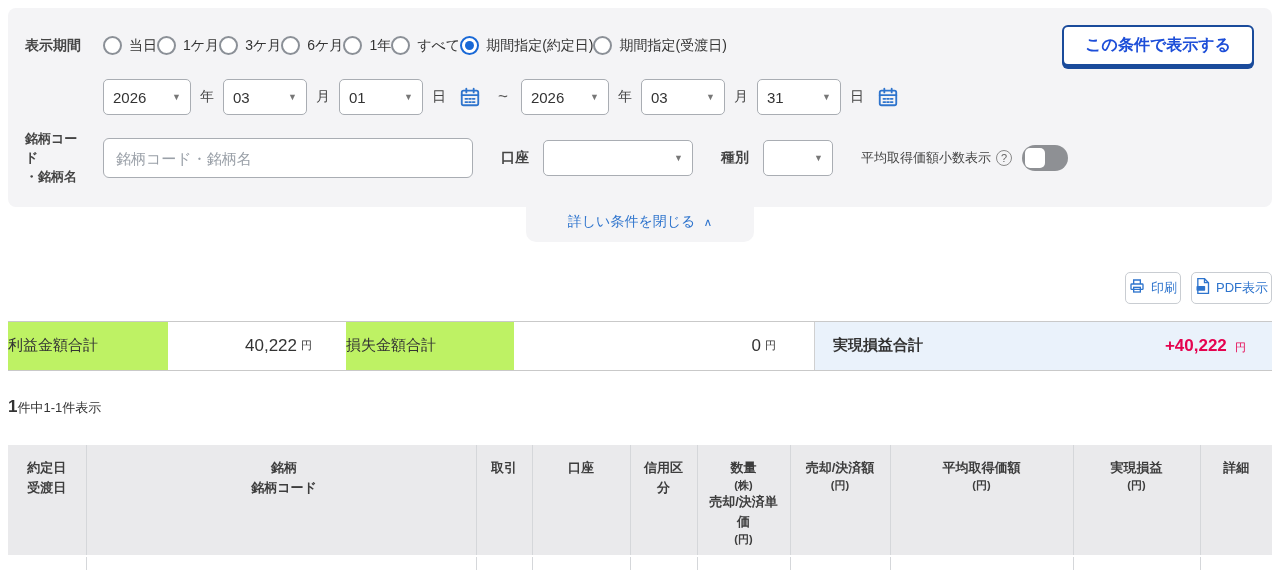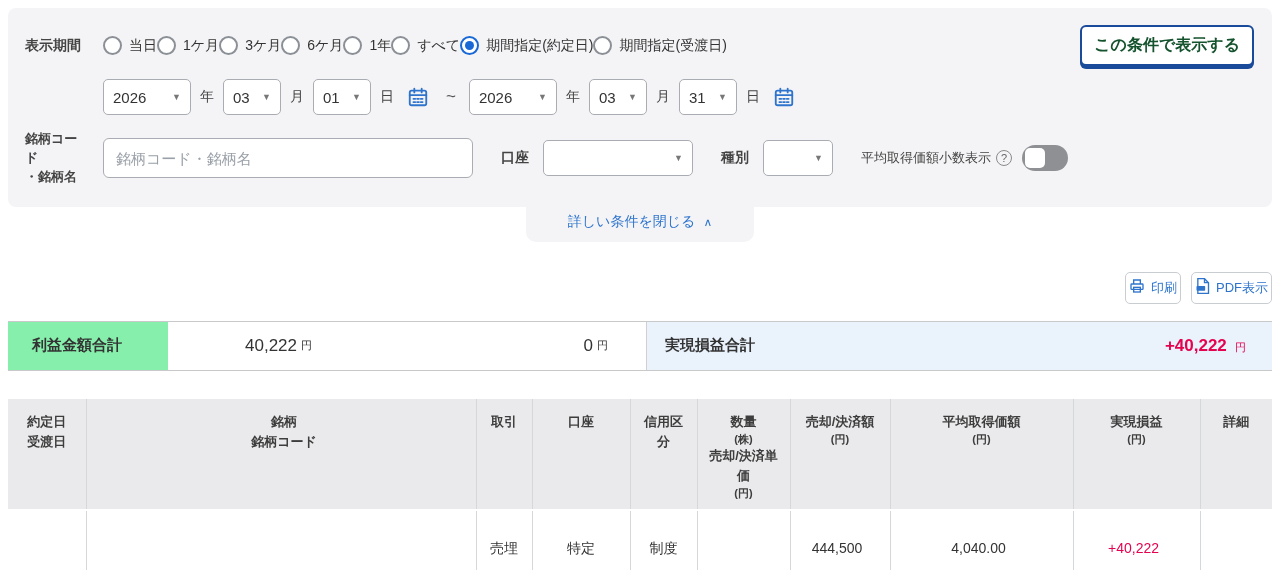--- a/index.html
+++ b/index.html
@@ -9,27 +9,27 @@
 
   
   .filter-panel { background:#f4f4f6; border-radius:8px; padding:17px 18px 20px 17px; }
   .f-row { display:flex; align-items:center; }
   .f-label { flex:0 0 60px; margin-right:18px; font-size:14px; font-weight:bold; color:#444; }
   .radio-group { display:flex; align-items:center; }
   .radio { display:flex; align-items:center; gap:7px; font-size:14px; color:#333; cursor:pointer; }
   .rc { width:19px; height:19px; border:2px solid #8b9097; border-radius:50%; background:#fff; position:relative; flex:0 0 19px; }
   .rc.sel { border-color:#1868d6; }
   .rc.sel::after { content:""; position:absolute; left:3px; top:3px; width:9px; height:9px; border-radius:50%; background:#1868d6; }
-  .submit-btn { margin-left:auto; background:#fff; border:2px solid #1a4b9b; color:#14532d;
-    font-weight:bold; font-size:16px; padding:8px 12px; border-radius:6px;
+  .submit-btn { margin-left:auto; background:#fff; border:2px solid #1a4b9b; color:#1d4ed8;
+    font-weight:bold; font-size:16px; padding:8px 21px; border-radius:6px;
     box-shadow:0 3px 0 #1a4b9b; cursor:pointer; font-family:inherit; }
   .f-row2 { margin-top:13px; padding-left:78px; gap:7px; font-size:14px; color:#444; }
   .select { background:#fff; border:1px solid #a9adb3; border-radius:5px; height:36px;
     display:flex; align-items:center; justify-content:space-between; padding:0 9px; font-size:15px; color:#333; cursor:pointer; }
-  .w-year { width:88px; } .w-md { width:58px; }
+  .w-year { width:88px; } .w-md { width:84px; }
   .arr { color:#777; font-size:9px; margin-left:6px; }
   .unit { font-size:14px; color:#444; margin:0 2px; }
   .tilde { font-size:17px; color:#555; margin:0 6px; }
   .cal { display:inline-flex; margin:0 4px; }
   .f-row3 { margin-top:15px; }
   .f-label2 { flex:0 0 62px; margin-right:16px; font-size:13px; font-weight:bold; color:#444; line-height:1.45; }
   .stock-input { width:370px; height:40px; border:1px solid #a9adb3; border-radius:6px;
     padding:0 12px; font-size:15px; color:#333; background:#fff; font-family:inherit; }
   .stock-input::placeholder { color:#9aa0a8; }
   .inline-label { font-size:14px; font-weight:bold; color:#444; margin:0 14px 0 28px; }
@@ -45,21 +45,21 @@
   .collapse-chev { font-size:12px; transform:scaleY(.9); }
 
   
   .toolbar { display:flex; justify-content:flex-end; gap:10px; margin-top:30px; }
   .tool-btn { display:flex; align-items:center; gap:6px; border:1px solid #c9cdd2; border-radius:5px;
     background:#fff; color:#2e74cd; font-size:13px; padding:0 3px; height:32px; cursor:pointer; font-family:inherit; }
   .tool-btn svg { flex:0 0 auto; }
 
   
   .summary { display:flex; margin-top:17px; border-top:1px solid #c9c9c9; border-bottom:1px solid #c9c9c9; height:50px; font-size:15px; }
-  .s-label { background:#86efac; display:flex; align-items:center; padding-left:24px; font-weight:bold; }
+  .s-label { background:#bef264; display:flex; align-items:center; padding-left:0; font-weight:normal; }
   .s-val { background:#fff; display:flex; align-items:center; justify-content:flex-end; }
   .l1 { width:160px; } .v1 { width:178px; padding-right:34px; }
   .l2 { width:168px; } .v2 { width:300px; padding-right:38px; }
   .s-total { flex:1; background:#eaf2fb; border-left:1px solid #d0d0d0; display:flex; align-items:center; justify-content:space-between; padding:0 26px 0 18px; }
   .num { font-size:17px; } .yen { font-size:11px; margin-left:4px; }
   .red { color:#e5034f; } .bold { font-weight:bold; }
 
   
   .count { margin-top:26px; font-size:13px; color:#333; }
   .count .big { font-size:17px; font-weight:bold; }
@@ -235,33 +235,37 @@
       <span>PDF表示</span>
     </button>
   </div>
 
   <div class="summary">
     <div class="s-label l1">利益金額合計</div>
     <div class="s-val v1">
       <span class="num">40,222</span>
       <span class="yen">円</span>
     </div>
+    <div class="s-label l2">損失金額合計</div>
     <div class="s-val v2">
       <span class="num">0</span>
       <span class="yen">円</span>
     </div>
     <div class="s-total">
       <span class="bold">実現損益合計</span>
       <span>
         <span class="num red bold">+40,222</span>
         <span class="yen red">円</span>
       </span>
     </div>
   </div>
 
+  <div class="count">
+    <span class="big">1</span><span>件中1-1件表示</span>
+  </div>
 
   <table class="tbl">
     <colgroup>
       <col style="width:78px">
         <col style="width:390px">
         <col style="width:56px">
         <col style="width:98px">
       <col style="width:67px">
         <col style="width:93px">
         <col style="width:100px">

